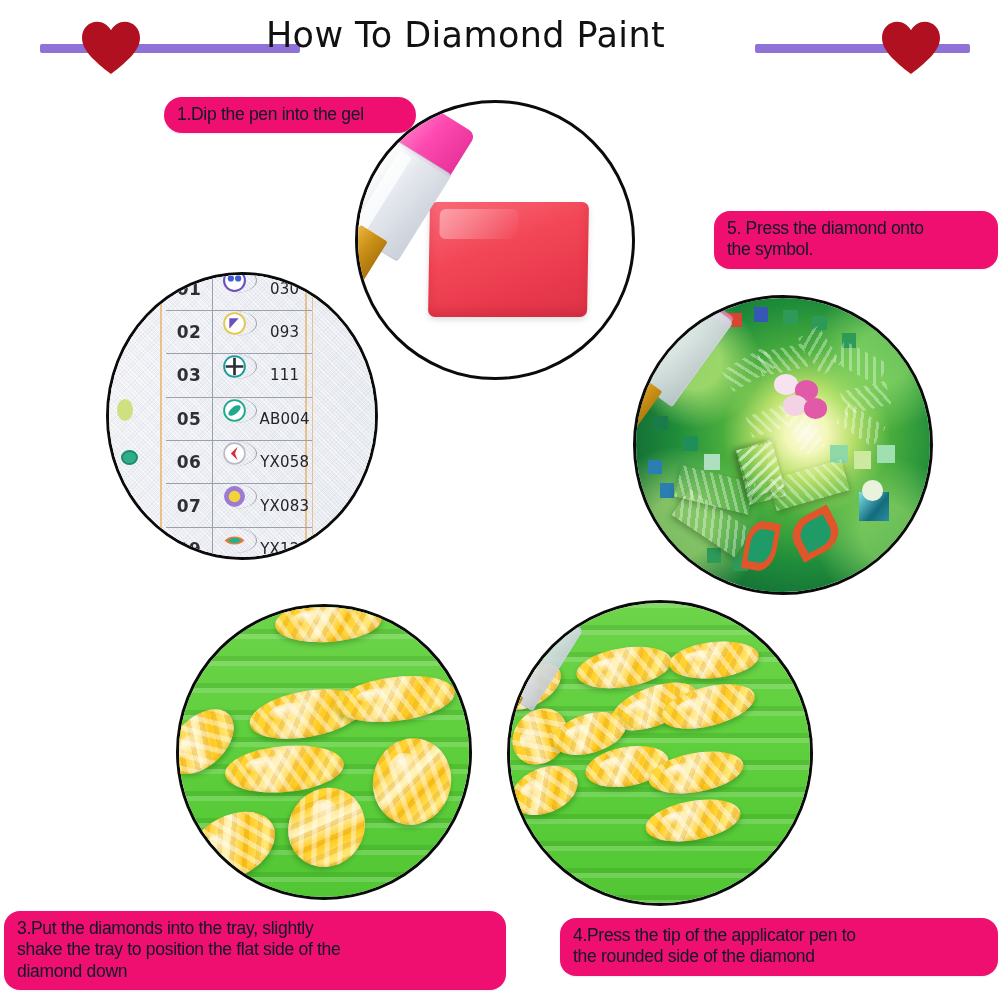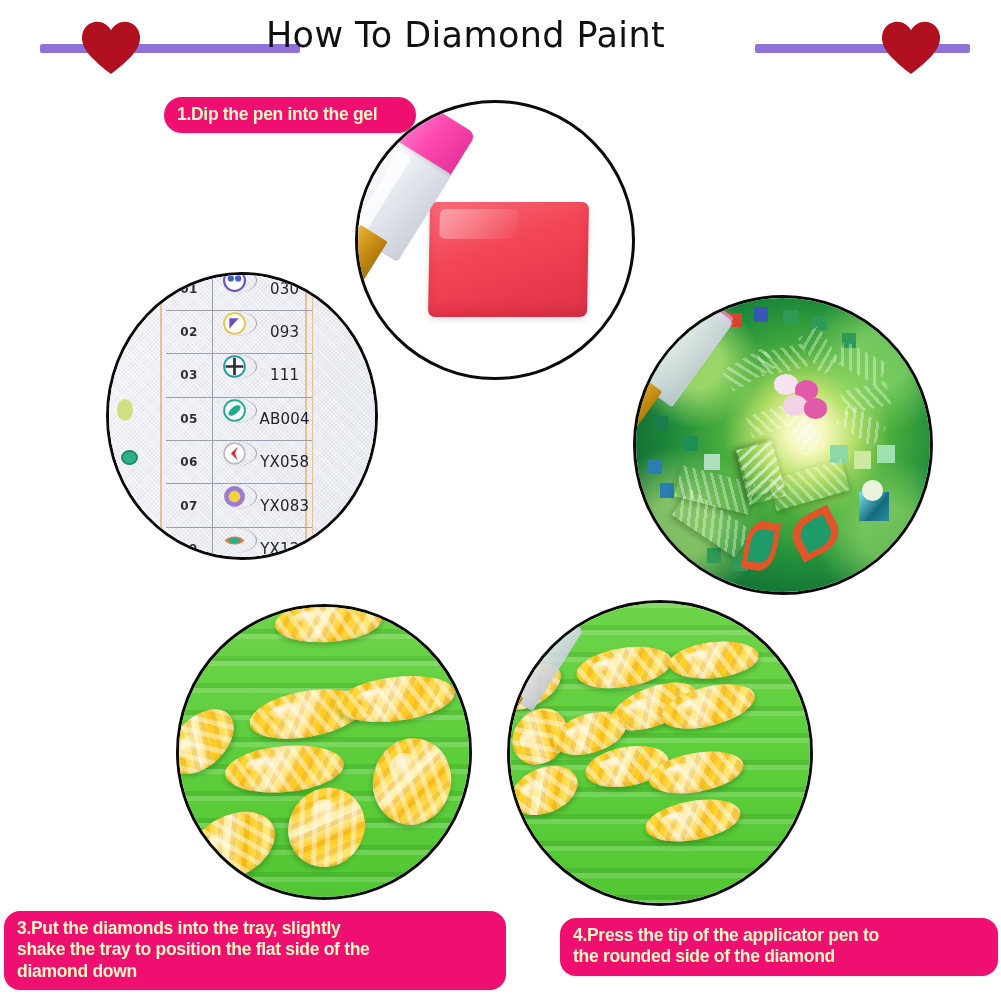--- a/index.html
+++ b/index.html
@@ -23,22 +23,22 @@
 
   .title{
     position:absolute;left:0;top:16px;width:931px;text-align:center;
     font-family:"DejaVu Sans","Liberation Sans",sans-serif;
     font-size:35px;font-weight:400;color:#111;letter-spacing:.4px;
     line-height:1.1;
   }
 
   
   .lbl{
-    position:absolute;background:#ee0f70;color:#fef9c3;border-radius:16px;
-    font-weight:700;font-size:17.5px;line-height:1.22;
+    position:absolute;background:#ee0f70;color:#0f172a;border-radius:16px;
+    font-weight:400;font-size:17.5px;line-height:1.22;
     padding:7px 13px 8px 13px;box-sizing:border-box;
     letter-spacing:-.3px;white-space:pre-line;
     box-shadow:0 1px 2px rgba(0,0,0,.08);
   }
   #lbl1{left:164px;top:97px;width:252px;border-radius:18px;}
   #lbl2{left:8px;top:199px;width:288px;}
   #lbl5{left:714px;top:211px;width:284px;}
   #lbl3{left:4px;top:911px;width:502px;}
   #lbl4{left:560px;top:918px;width:438px;}
 
@@ -105,21 +105,21 @@
   .cd1{left:3%;top:44%;width:16px;height:22px;background:#c8dd6a;opacity:.85;border-radius:50%;}
   .cd2{left:4.5%;top:62%;width:17px;height:15px;background:#2fae8c;border:2px solid #1c8b6c;box-sizing:border-box;}
 
   .tbl{position:absolute;left:21.5%;top:-3%;width:55%;height:108%;
        display:flex;flex-direction:column;}
   .trow{flex:1 1 0;display:flex;border-bottom:1.3px solid #9aa0ac;}
   .trow:first-child{border-top:1.3px solid #9aa0ac;}
   .tc{display:flex;align-items:center;justify-content:center;box-sizing:border-box;}
   .tc.num{flex:0 0 32%;border-right:1.3px solid #9aa0ac;
           font-family:"DejaVu Sans","Liberation Sans",sans-serif;
-          font-size:12px;font-weight:600;color:#2d2f36;letter-spacing:.5px;}
+          font-size:17px;font-weight:600;color:#2d2f36;letter-spacing:.5px;}
   .tc.sym{flex:0 0 30%;border-right:1.3px solid #9aa0ac;}
   .tc.code{flex:1 1 auto;font-family:"DejaVu Sans","Liberation Sans",sans-serif;
            font-size:15px;font-weight:500;color:#22242a;letter-spacing:.2px;}
   .sym{width:25px;height:25px;position:relative;border-radius:50%;box-sizing:border-box;}
   .sym svg{width:100%;height:100%;display:block;}
 
   
   .tray{position:absolute;left:0;top:0;width:100%;height:100%;
     background:linear-gradient(180deg,#6dd44a 0%,#5ecf3c 50%,#52c634 100%);}
   .tray::before{
@@ -204,20 +204,22 @@
     <div class="heart right">
       <svg viewBox="0 0 32 30">
           <path d="M16 29C7 22 1 16.5 1 10.2 1 5.3 4.6 2 8.8 2c3 0 5.6 1.8 7.2 4.3C17.6 3.8 20.2 2 23.2 2 27.4 2 31 5.3 31 10.2 31 16.5 25 22 16 29z" fill="#b01020"></path>
         </svg>
     </div>
 
     <div class="title">How To Diamond Paint</div>
   </div>
 
   <div class="lbl" id="lbl1">1.Dip the pen into the gel</div>
+  <div class="lbl" id="lbl5">5.  Press the diamond onto
+the symbol.</div>
   <div class="lbl" id="lbl3">3.Put the diamonds into the tray, slightly
 shake the tray to position the flat side of the
 diamond down</div>
   <div class="lbl" id="lbl4">4.Press the tip of the applicator pen to
 the rounded side of the diamond</div>
 
   <div class="circ" id="c1">
     <div class="inner">
       <div class="gelpad"></div>
       <div class="pen1">

